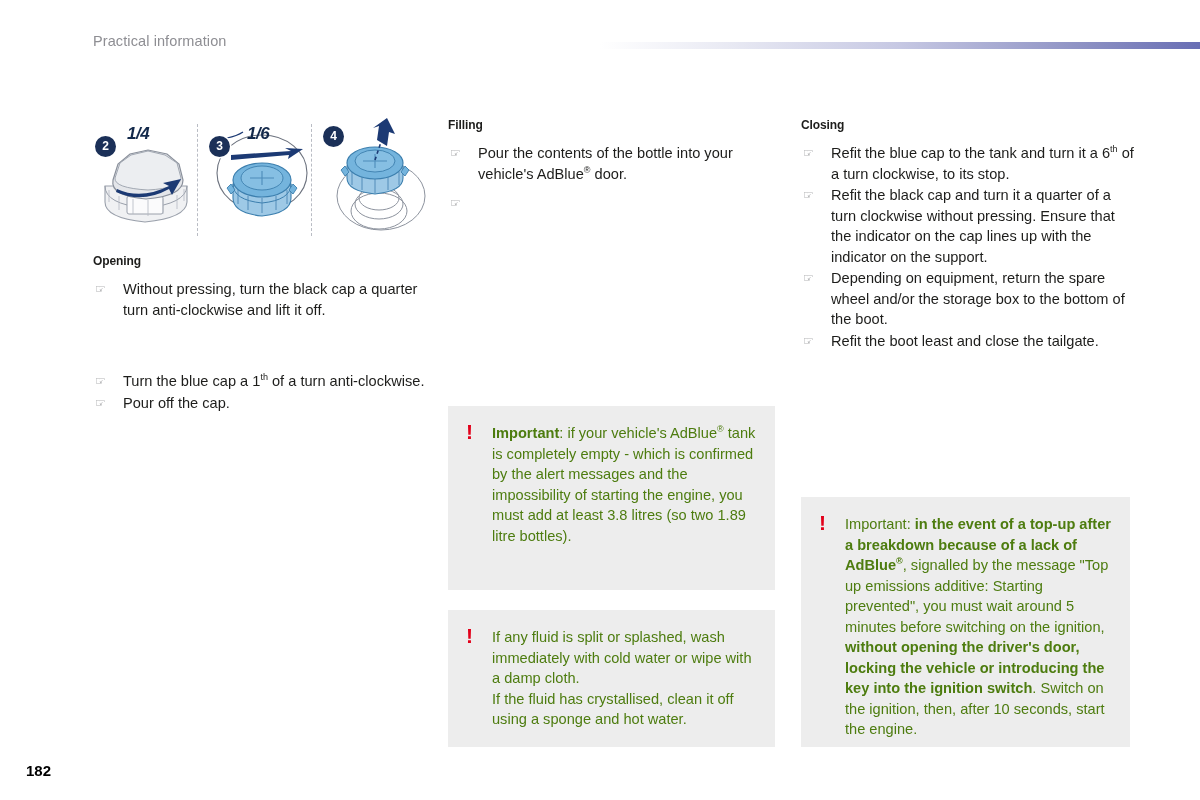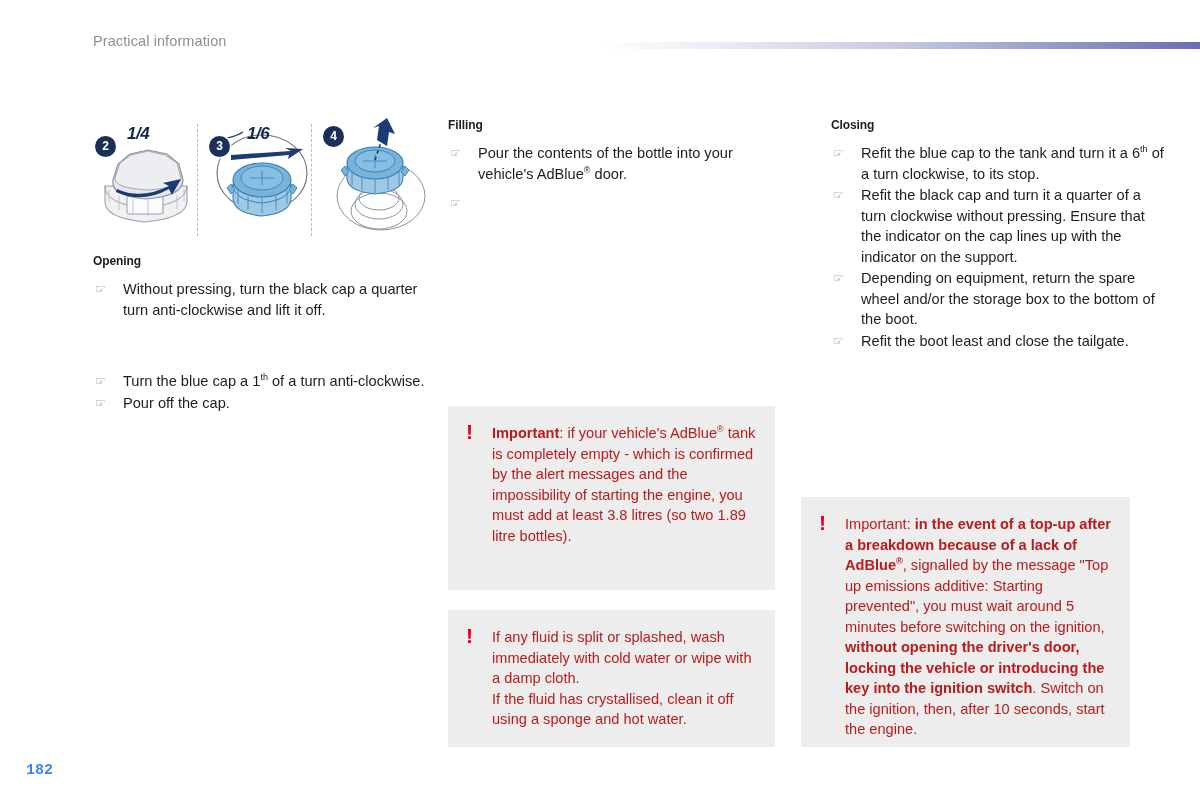--- a/index.html
+++ b/index.html
@@ -40,21 +40,21 @@
     background: linear-gradient(to right, rgba(255,255,255,0) 0%, rgba(232,233,243,1) 22%, rgba(198,200,227,1) 50%, rgba(142,146,196,1) 80%, rgba(104,110,180,1) 100%);
   }
 
   
   .col {
     position: absolute;
     top: 118px;
   }
   .col-left  { left: 93px;  width: 345px; }
   .col-mid   { left: 448px; width: 330px; }
-  .col-right { left: 801px; width: 335px; margin-left: 30px; }
+  .col-right { left: 801px; width: 335px; }
 
   
   .illustration {
     position: relative;
     width: 340px;
     height: 122px;
     margin-bottom: 14px;
   }
   .ill-panel {
     position: absolute;
@@ -140,37 +140,36 @@
     left: 18px;
     top: 15px;
     font-size: 21px;
     font-weight: bold;
     color: #e2001a;
     line-height: 22px;
   }
   .note-text {
     font-size: 14.6px;
     line-height: 20.5px;
-    color: #b91c1c;
+    color: #4d7c0f;
   }
   .note-text b { font-weight: bold; }
 
   .note-mid-1 { position: absolute; left: 448px; top: 406px; width: 327px; height: 184px; }
   .note-mid-2 { position: absolute; left: 448px; top: 610px; width: 327px; height: 137px; }
   .note-right { position: absolute; left: 801px; top: 497px; width: 329px; height: 250px; }
 
   
   .page-number {
     position: absolute;
     left: 26px;
     top: 762px;
     font-size: 15px;
     font-weight: bold;
-    color: #3b82f6;
-    font-family: Liberation Mono, monospace;
+    color: #000000;
   }
 </style>
 </head>
 <body>
 
 <div class="page-header">
   <div class="header-title">Practical information</div>
   <div class="header-rule"></div>
 </div>
 

